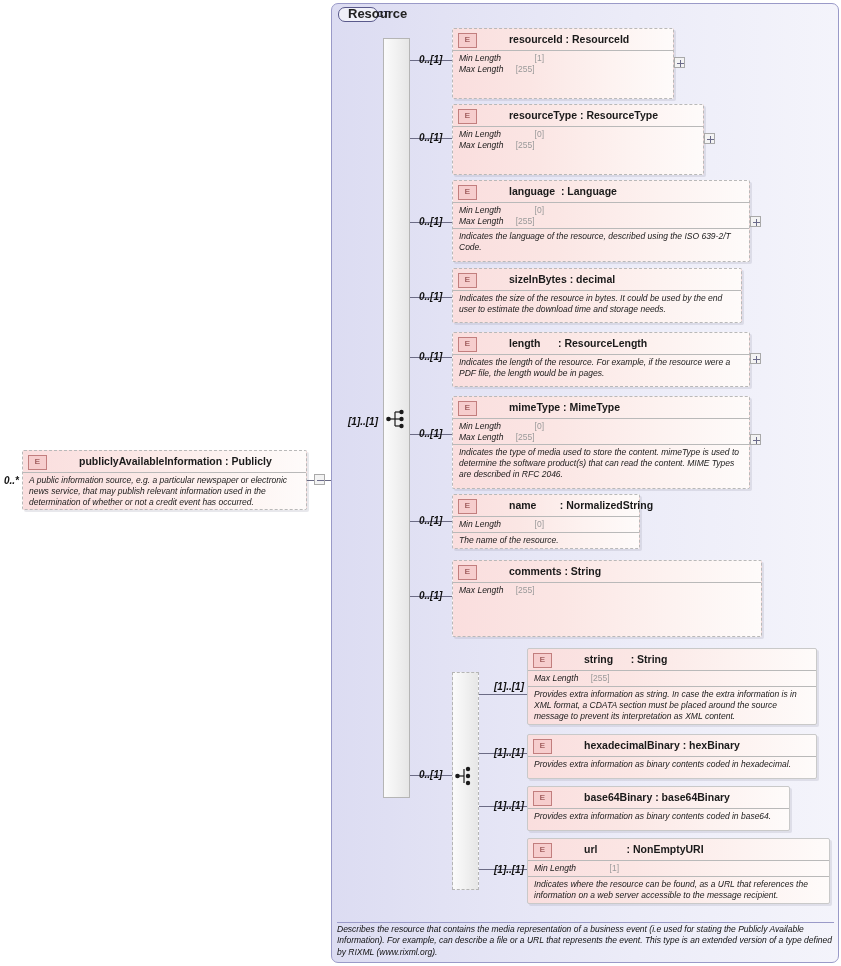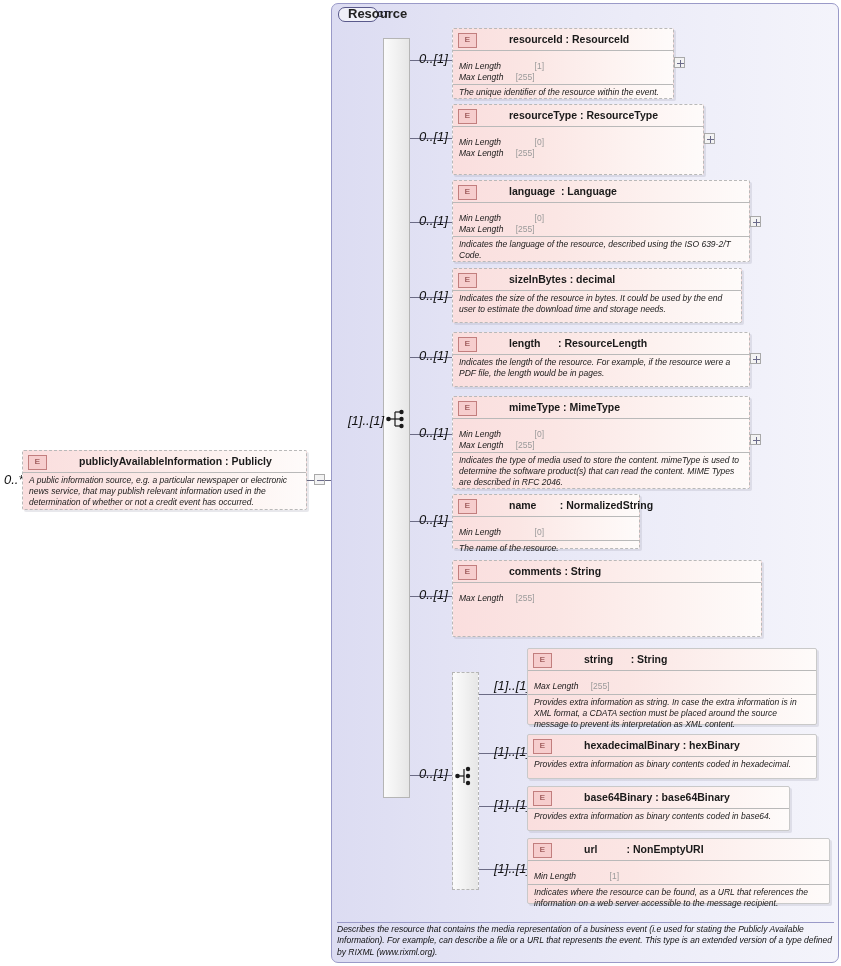--- a/index.html
+++ b/index.html
@@ -33,28 +33,28 @@
   .ebox{border:1px dashed #b9b9b9; border-radius:2px;
         background:linear-gradient(to right,#fadede 0%,#fbe6e4 35%,#fdf2f0 70%,#fefbfa 100%);
         box-shadow:2px 2px 0 rgba(150,150,170,.22);}
   .ebox.solid{border:1px solid #c9c9c9;}
   .ehead{position:relative;height:21px;}
   .eicon{position:absolute;left:5px;top:4px;width:17px;height:13px;
          border:1px solid #c27e7e;background:#f6cdcd;
          font-size:8px;line-height:12px;text-align:center;color:#7a2b2b;}
   .ename{position:absolute;left:27px;top:4px;font-size:10.5px;font-weight:bold;color:#1a1a1a;
          white-space:pre;padding-left:29px;}
-  .facets{border-top:1px solid #b9b9b9;padding:10px 0 2px 6px;}
+  .facets{border-top:1px solid #b9b9b9;padding:2px 0 2px 6px;}
   .facet{font-size:8.5px;font-style:italic;color:#1a1a1a;line-height:10.5px;white-space:pre;}
   .facet b{font-style:normal;font-weight:normal;color:#9a9a9a;}
   .edoc{border-top:1px solid #b9b9b9;padding:2px 6px 3px 6px;
         font-size:8.5px;font-style:italic;color:#1a1a1a;line-height:11px;}
 
   
-  .card{font-size:13px;font-style:italic;font-weight:normal;color:#111;white-space:pre;}
+  .card{font-size:10px;font-style:italic;font-weight:bold;color:#111;white-space:pre;}
 
   
   .seqbar{
     background:linear-gradient(to right,#fbfbfb 0%,#f2f2f2 45%,#e6e6e6 100%);
     border:1px solid #b5b5b5;
   }
   .seqbar.dashed{border:1px dashed #b5b5b5;}
 
   
   .plusbox{width:11px;height:11px;border:1px solid #a9a9a9;background:#f3f3f3;}
@@ -115,21 +115,20 @@
   <span class="card">0..[1]</span></div>
 <div class="abs ebox" style="left:452px; top:28px; width:222px; height:71px;">
   <div class="ehead">
     <span class="eicon">E</span>
     <span class="ename">resourceId : ResourceId</span>
   </div>
   <div class="facets">
     <div class="facet">Min Length		<b>[1]</b></div>
     <div class="facet">Max Length	<b>[255]</b></div>
   </div>
-  <div class="edoc">The unique identifier of the resource within the event.</div>
 </div>
 <div class="abs plusbox plus" style="left:674px; top:57px;"></div>
 
 <div class="abs hline" style="left:410px; top:138px; width:42px;"></div>
 <div class="abs" style="left:419px; top:127px;">
   <span class="card">0..[1]</span></div>
 <div class="abs ebox" style="left:452px; top:104px; width:252px; height:71px;">
   <div class="ehead">
     <span class="eicon">E</span>
     <span class="ename">resourceType : ResourceType</span>

